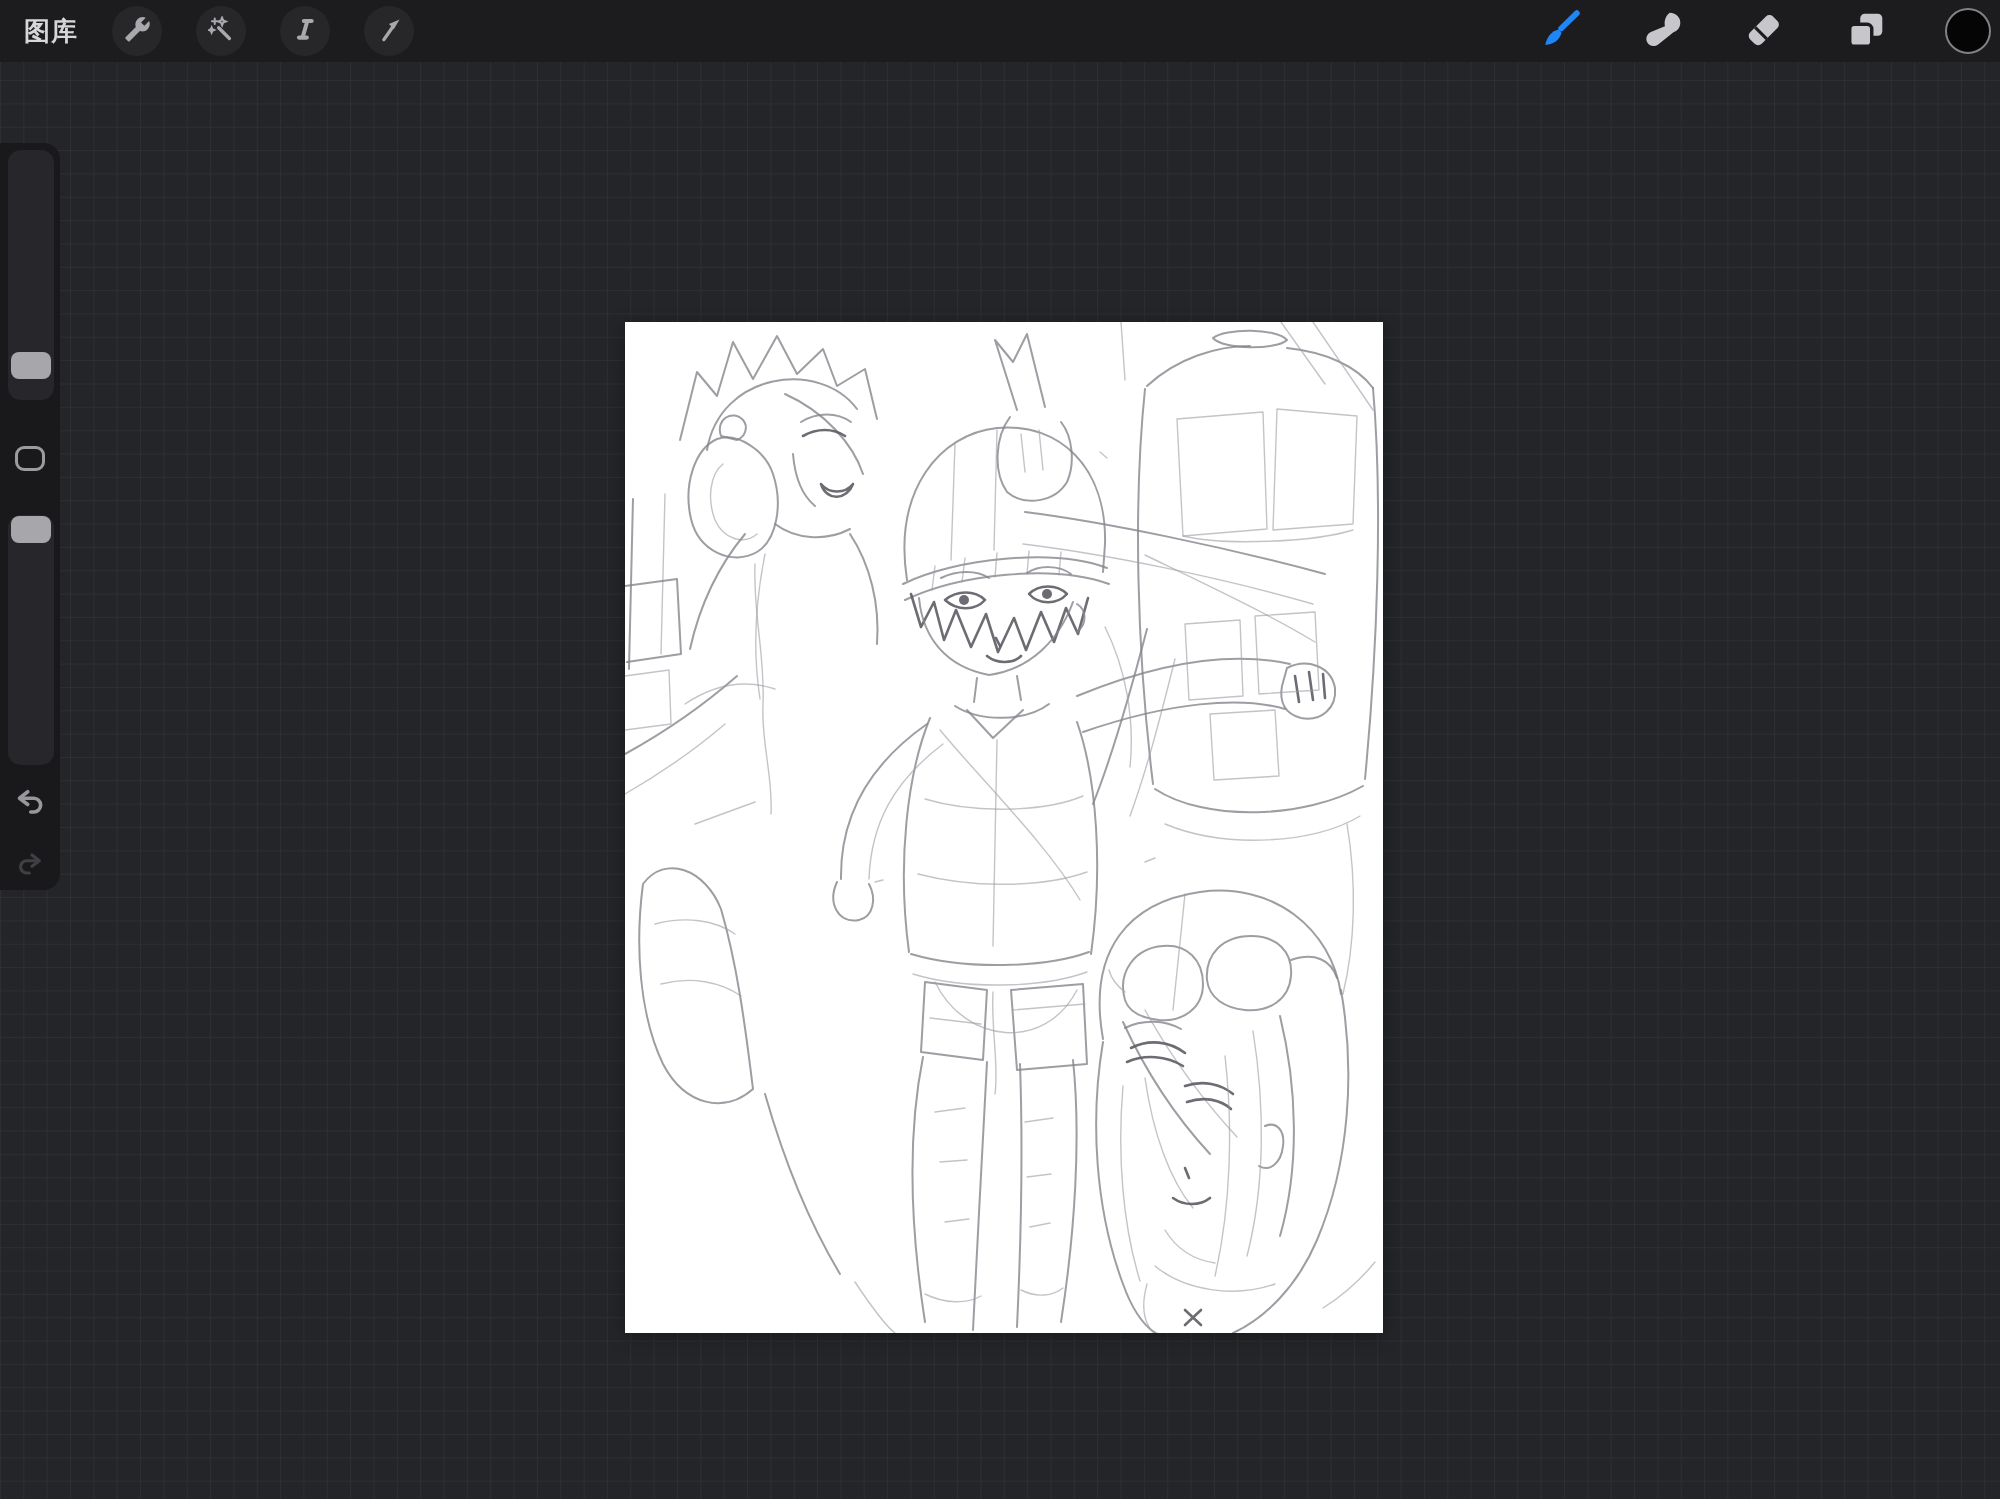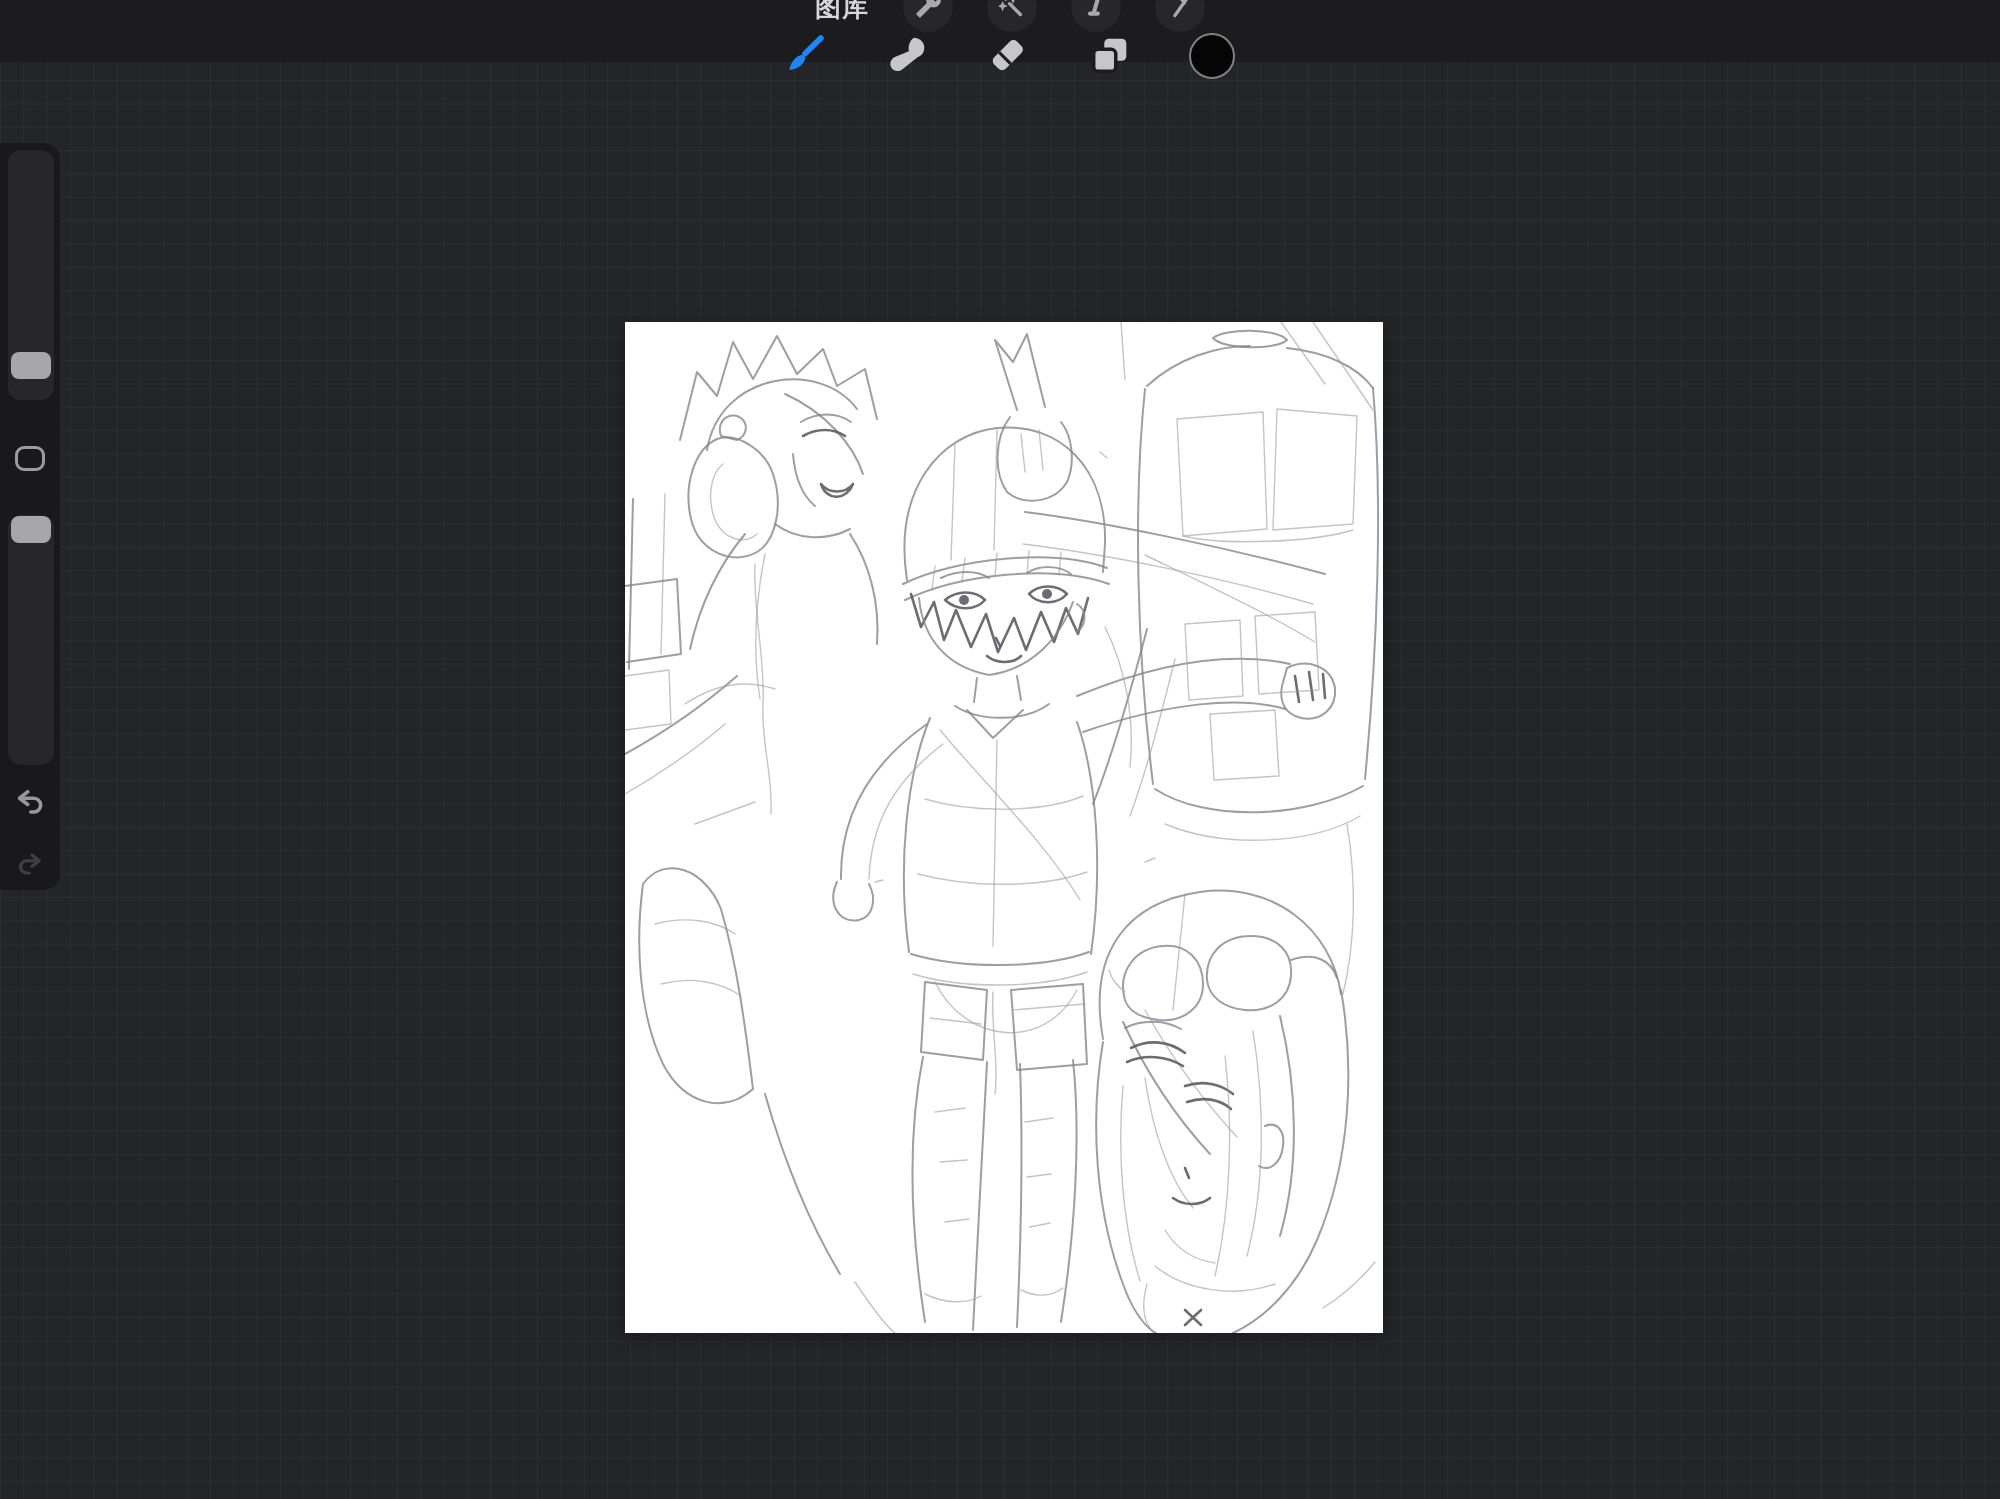--- a/index.html
+++ b/index.html
@@ -9,22 +9,22 @@
     background-color:#242528;
     background-image:
       linear-gradient(#2e2f33 1px,transparent 1px),
       linear-gradient(90deg,#2e2f33 1px,transparent 1px);
     background-size:23.35px 23.35px;
     background-position:0 10px;
   }
   
   .topbar{
     position:absolute;top:0;left:0;width:100%;height:62px;
-    background:#1c1c1f;display:flex;align-items:center;justify-content:center;
-    box-sizing:border-box;padding:0 4px 0 24px;z-index:10;flex-direction:column;
+    background:#1c1c1f;display:flex;align-items:center;justify-content:space-between;
+    box-sizing:border-box;padding:0 4px 0 24px;z-index:10;
   }
   .tb-left{display:flex;align-items:center;gap:34px;}
   .gallery-btn{
     background:none;border:none;color:#d7d7da;font-size:26px;font-weight:600;
     font-family:"Liberation Sans",sans-serif;padding:0;letter-spacing:1px;cursor:pointer;
   }
   .round-btn{
     width:50px;height:50px;border-radius:50%;background:#27272a;border:none;
     display:flex;align-items:center;justify-content:center;padding:0;cursor:pointer;
   }

